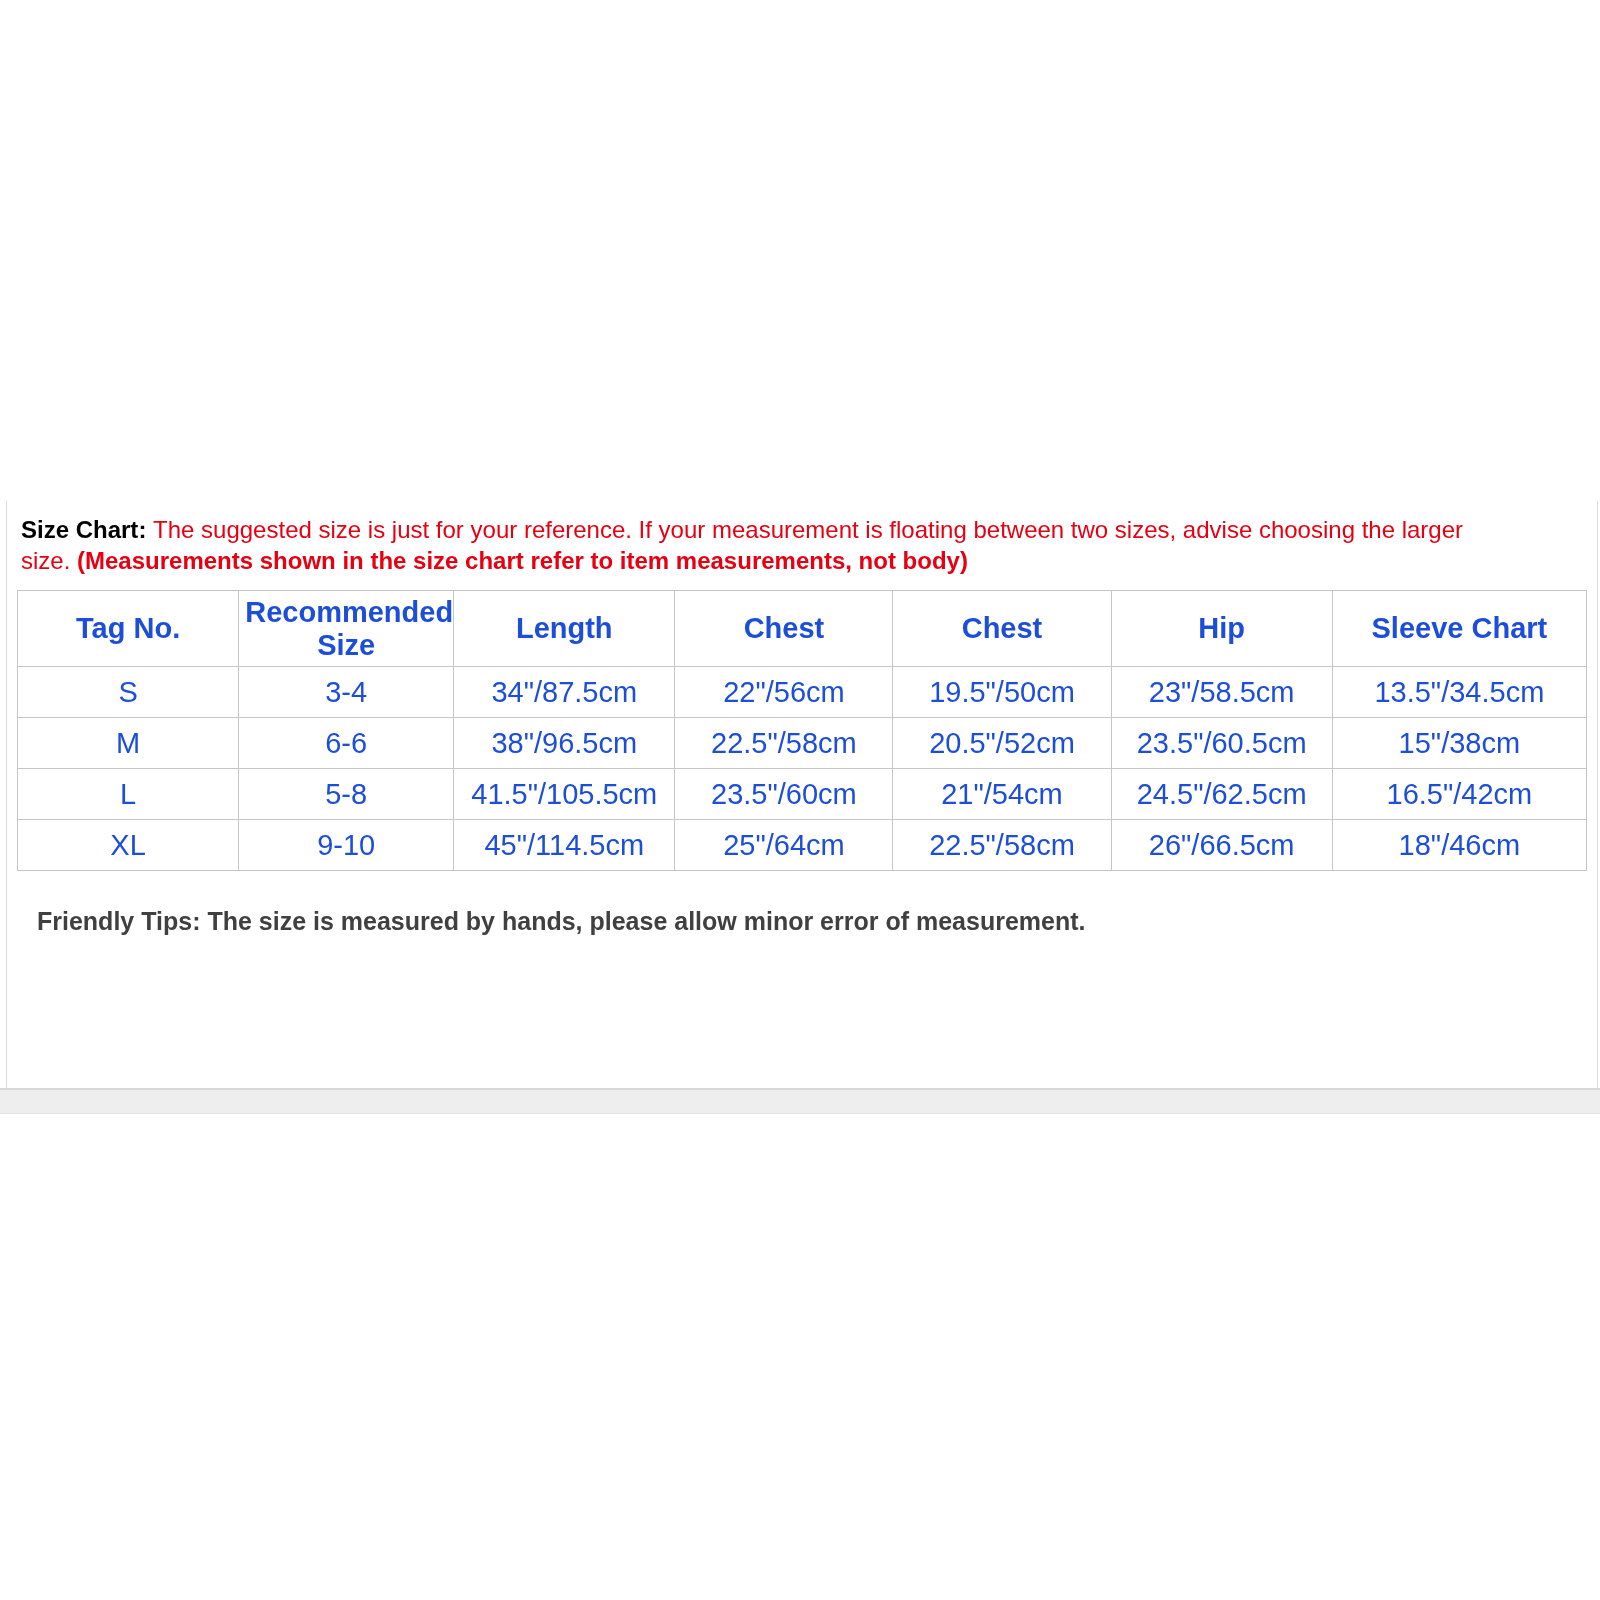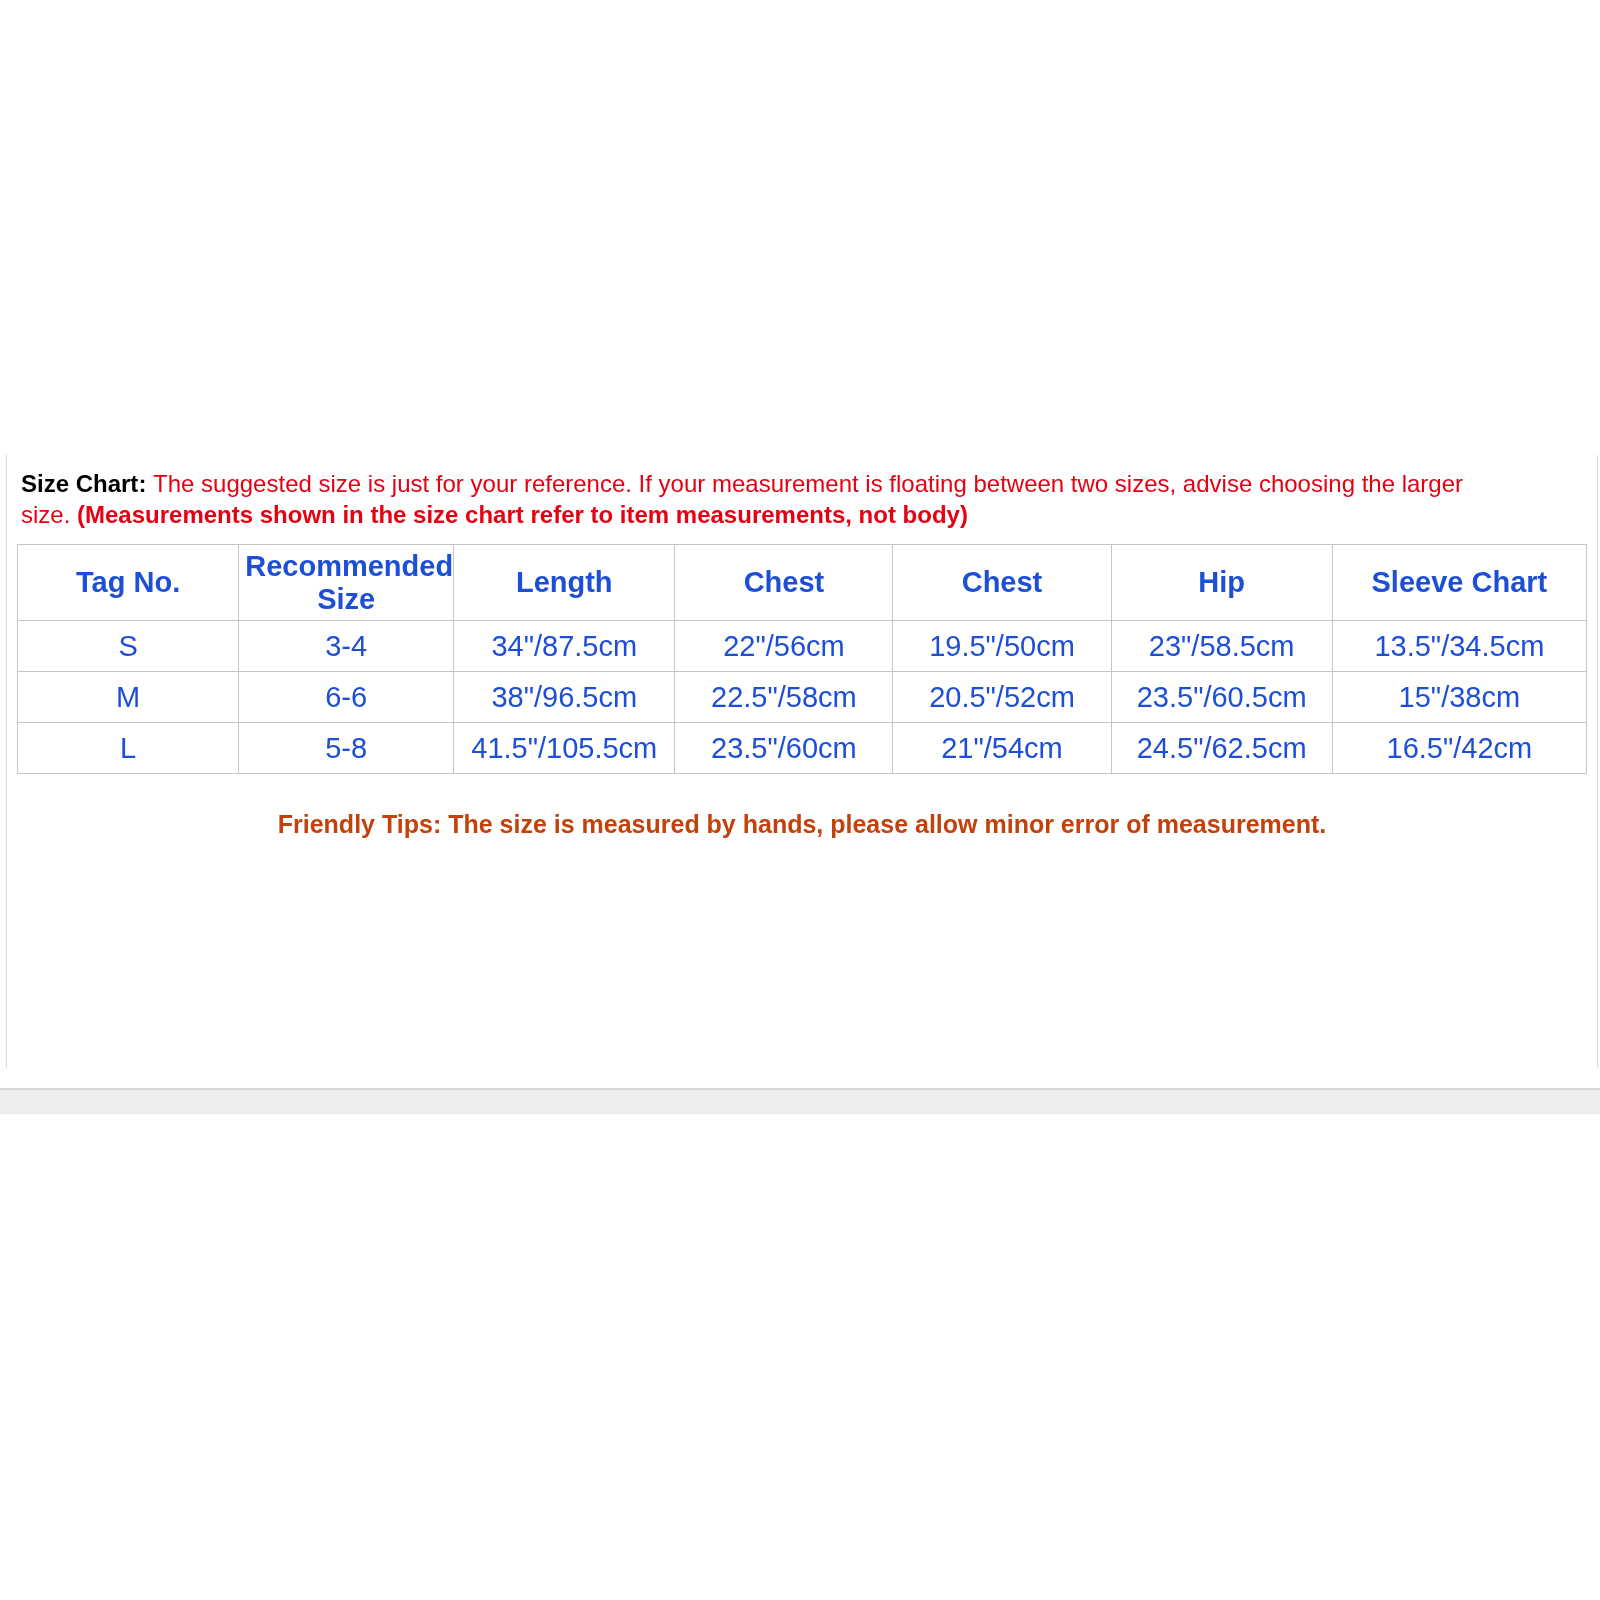--- a/index.html
+++ b/index.html
@@ -7,21 +7,21 @@
   body {
     width: 1600px; height: 1600px;
     background: #ffffff;
     font-family: "Liberation Sans", sans-serif;
     color: #111111;
     position: relative;
     overflow: hidden;
   }
   .panel {
     position: absolute;
-    left: 6px; top: 455px;
+    left: 6px; top: 501px;
     width: 1592px; height: 613px;
     background: #ffffff;
     border-left: 1px solid #dadada;
     border-right: 1px solid #dadada;
   }
   .intro {
     margin: 0;
     padding: 13px 78px 0 14px;
     font-size: 24px;
     line-height: 31px;
@@ -50,27 +50,26 @@
     font-weight: bold;
     line-height: 33px;
     background: #ffffff;
   }
   table.size-table td {
     height: 51px;
     font-weight: normal;
     background: #ffffff;
   }
   .tip {
-    margin: 0;
+    margin: 16px;
     padding: 0 14px;
     font-size: 25px;
     line-height: 30px;
     font-weight: bold;
-    color: #c2410c;
-    text-align: center;
+    color: #404040;
   }
   .tip-1 { margin-top: 35px; }
   .tip-2 { margin-top: 27px; }
   .gray-strip {
     position: absolute;
     left: 0; top: 1088px;
     width: 1600px; height: 26px;
     background: #eeeeee;
     border-top: 2px solid #d8d8d8;
     border-bottom: 1px solid #e6e6e6;
@@ -125,20 +124,29 @@
         </tr>
         <tr>
           <td>L</td>
           <td>5-8</td>
           <td>41.5"/105.5cm</td>
           <td>23.5"/60cm</td>
           <td>21"/54cm</td>
           <td>24.5"/62.5cm</td>
           <td>16.5"/42cm</td>
         </tr>
+        <tr>
+          <td>XL</td>
+          <td>9-10</td>
+          <td>45"/114.5cm</td>
+          <td>25"/64cm</td>
+          <td>22.5"/58cm</td>
+          <td>26"/66.5cm</td>
+          <td>18"/46cm</td>
+        </tr>
       </tbody>
   </table>
 
   <p class="tip tip-1">Friendly Tips: The size is measured by hands, please allow minor error of measurement.</p>
 
 </div>
 
 <div class="gray-strip"></div>
 
 </body></html>

